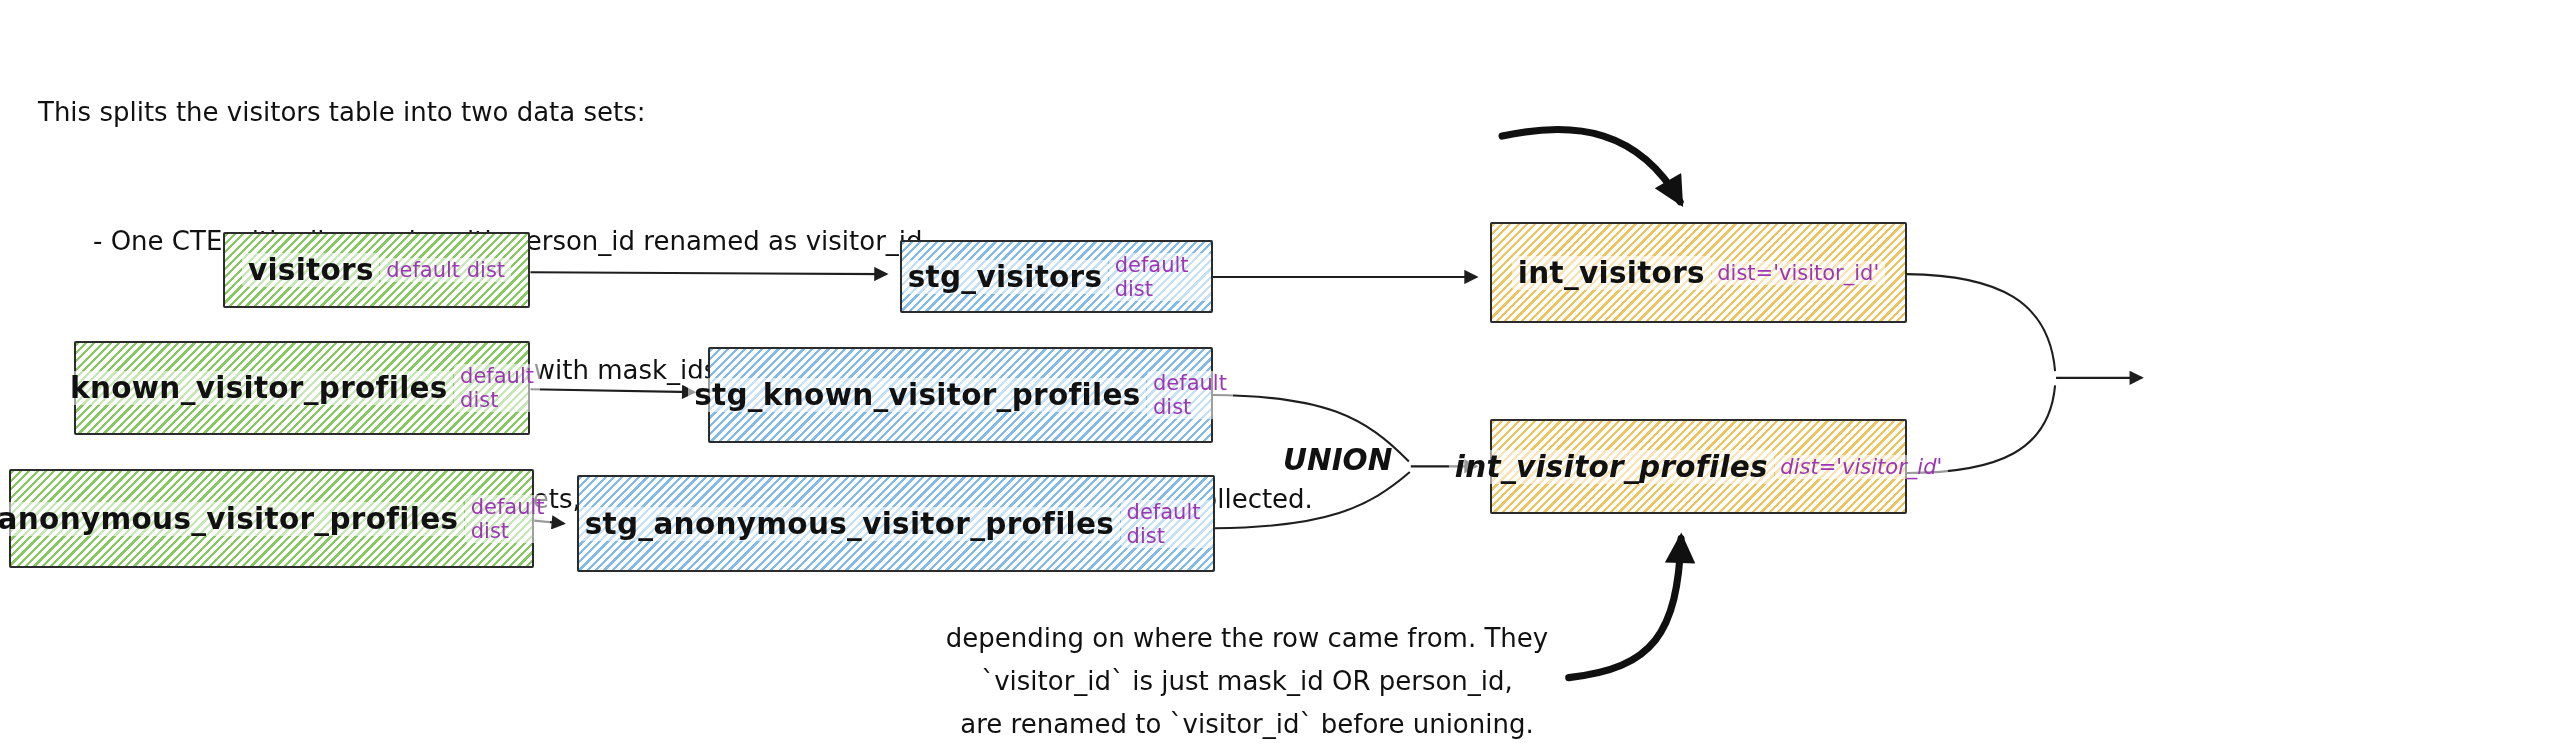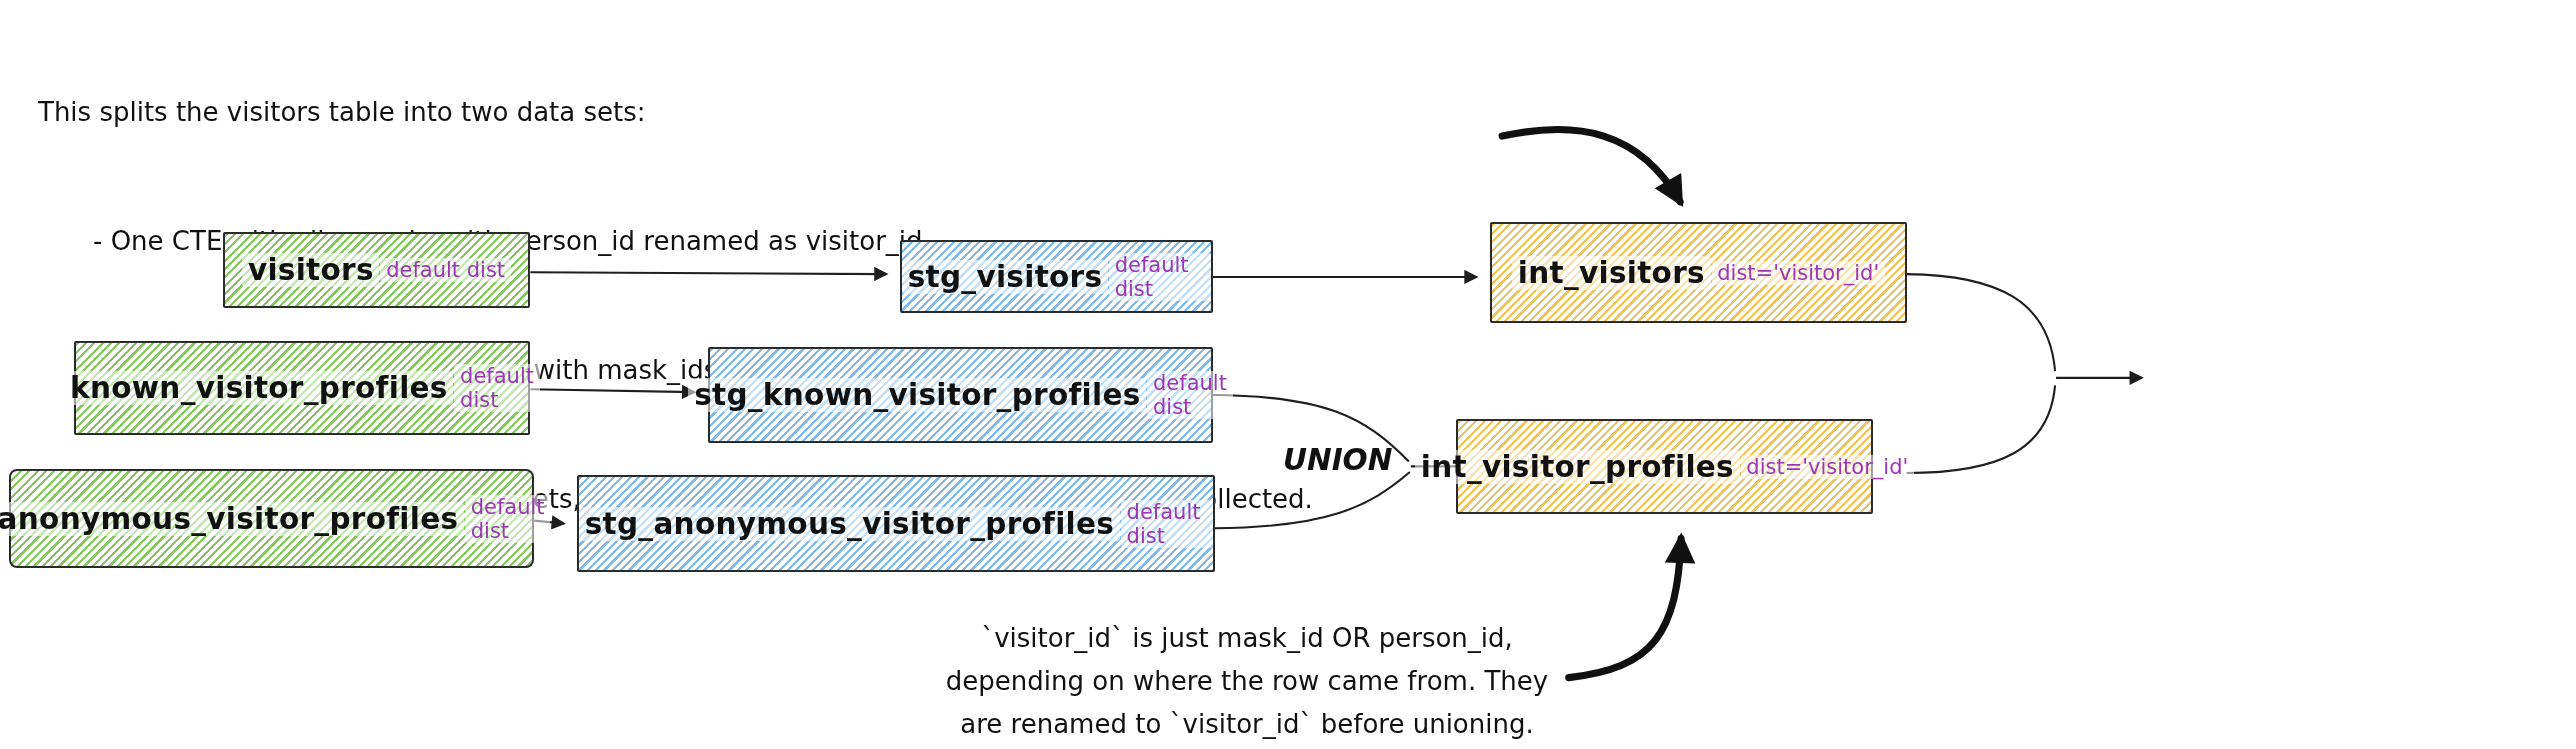--- a/index.html
+++ b/index.html
@@ -39,22 +39,22 @@
 <div id="canvas">
 
   <div class="note" style="left:38px;top:4.8px;">
     <div>This splits the visitors table into two data sets:</div>
     <div class="indent">- One CTE with all records, with person_id renamed as visitor_id.</div>
     <div class="indent">- One CTE filtered to only records with mask_ids, with mask_id renamed as visitor_id</div>
     <div class="indent">- One CTE to union the two data sets, which results in a grain of one row per profile collected.</div>
   </div>
 
   <div class="note centered" style="left:909px;top:617px;width:676px;">
+    <div>depending on where the row came from. They</div>
     <div>`visitor_id` is just mask_id OR person_id,</div>
-    <div>depending on where the row came from. They</div>
     <div>are renamed to `visitor_id` before unioning.</div>
   </div>
 
   <svg class="wires" viewBox="0 0 2706 787" width="2576" height="749">
     <defs>
       <marker id="arrThin" viewBox="0 0 10 10" refX="8.5" refY="5" markerWidth="17" markerHeight="15" markerUnits="userSpaceOnUse" orient="auto">
           <path d="M0,0 L10,5 L0,10 z" fill="#1e1e1e"></path>
         </marker>
       <marker id="arrThick" viewBox="0 0 10 10" refX="8" refY="5" markerWidth="36" markerHeight="32" markerUnits="userSpaceOnUse" orient="auto">
           <path d="M0,0 L10,5 L0,10 z" fill="#101010"></path>
@@ -98,30 +98,30 @@
   <div class="node hatch-green" style="left:74px;top:341px;width:456px;height:94px;">
     <div class="node-title">known_visitor_profiles</div>
     <div class="node-subtitle">default dist</div>
   </div>
 
   <div class="node hatch-blue" style="left:708px;top:347px;width:505px;height:96px;">
     <div class="node-title">stg_known_visitor_profiles</div>
     <div class="node-subtitle">default dist</div>
   </div>
 
-  <div class="node hatch-green" style="left:8.6px;top:469px;width:525px;height:99px;border-radius:8px;">
+  <div class="node hatch-green" style="left:8.6px;top:469px;width:525px;height:99px;">
     <div class="node-title">anonymous_visitor_profiles</div>
     <div class="node-subtitle">default dist</div>
   </div>
 
   <div class="node hatch-blue" style="left:577px;top:475px;width:638px;height:97px;">
     <div class="node-title">stg_anonymous_visitor_profiles</div>
     <div class="node-subtitle">default dist</div>
   </div>
 
-  <div class="node hatch-yellow" style="left:1456px;top:419px;width:417px;height:95px;">
+  <div class="node hatch-yellow" style="left:1490px;top:419px;width:417px;height:95px;font-style:italic;">
     <div class="node-title">int_visitor_profiles</div>
     <div class="node-subtitle">dist='visitor_id'</div>
   </div>
 
 
 </div>
 
 
 </body></html>

